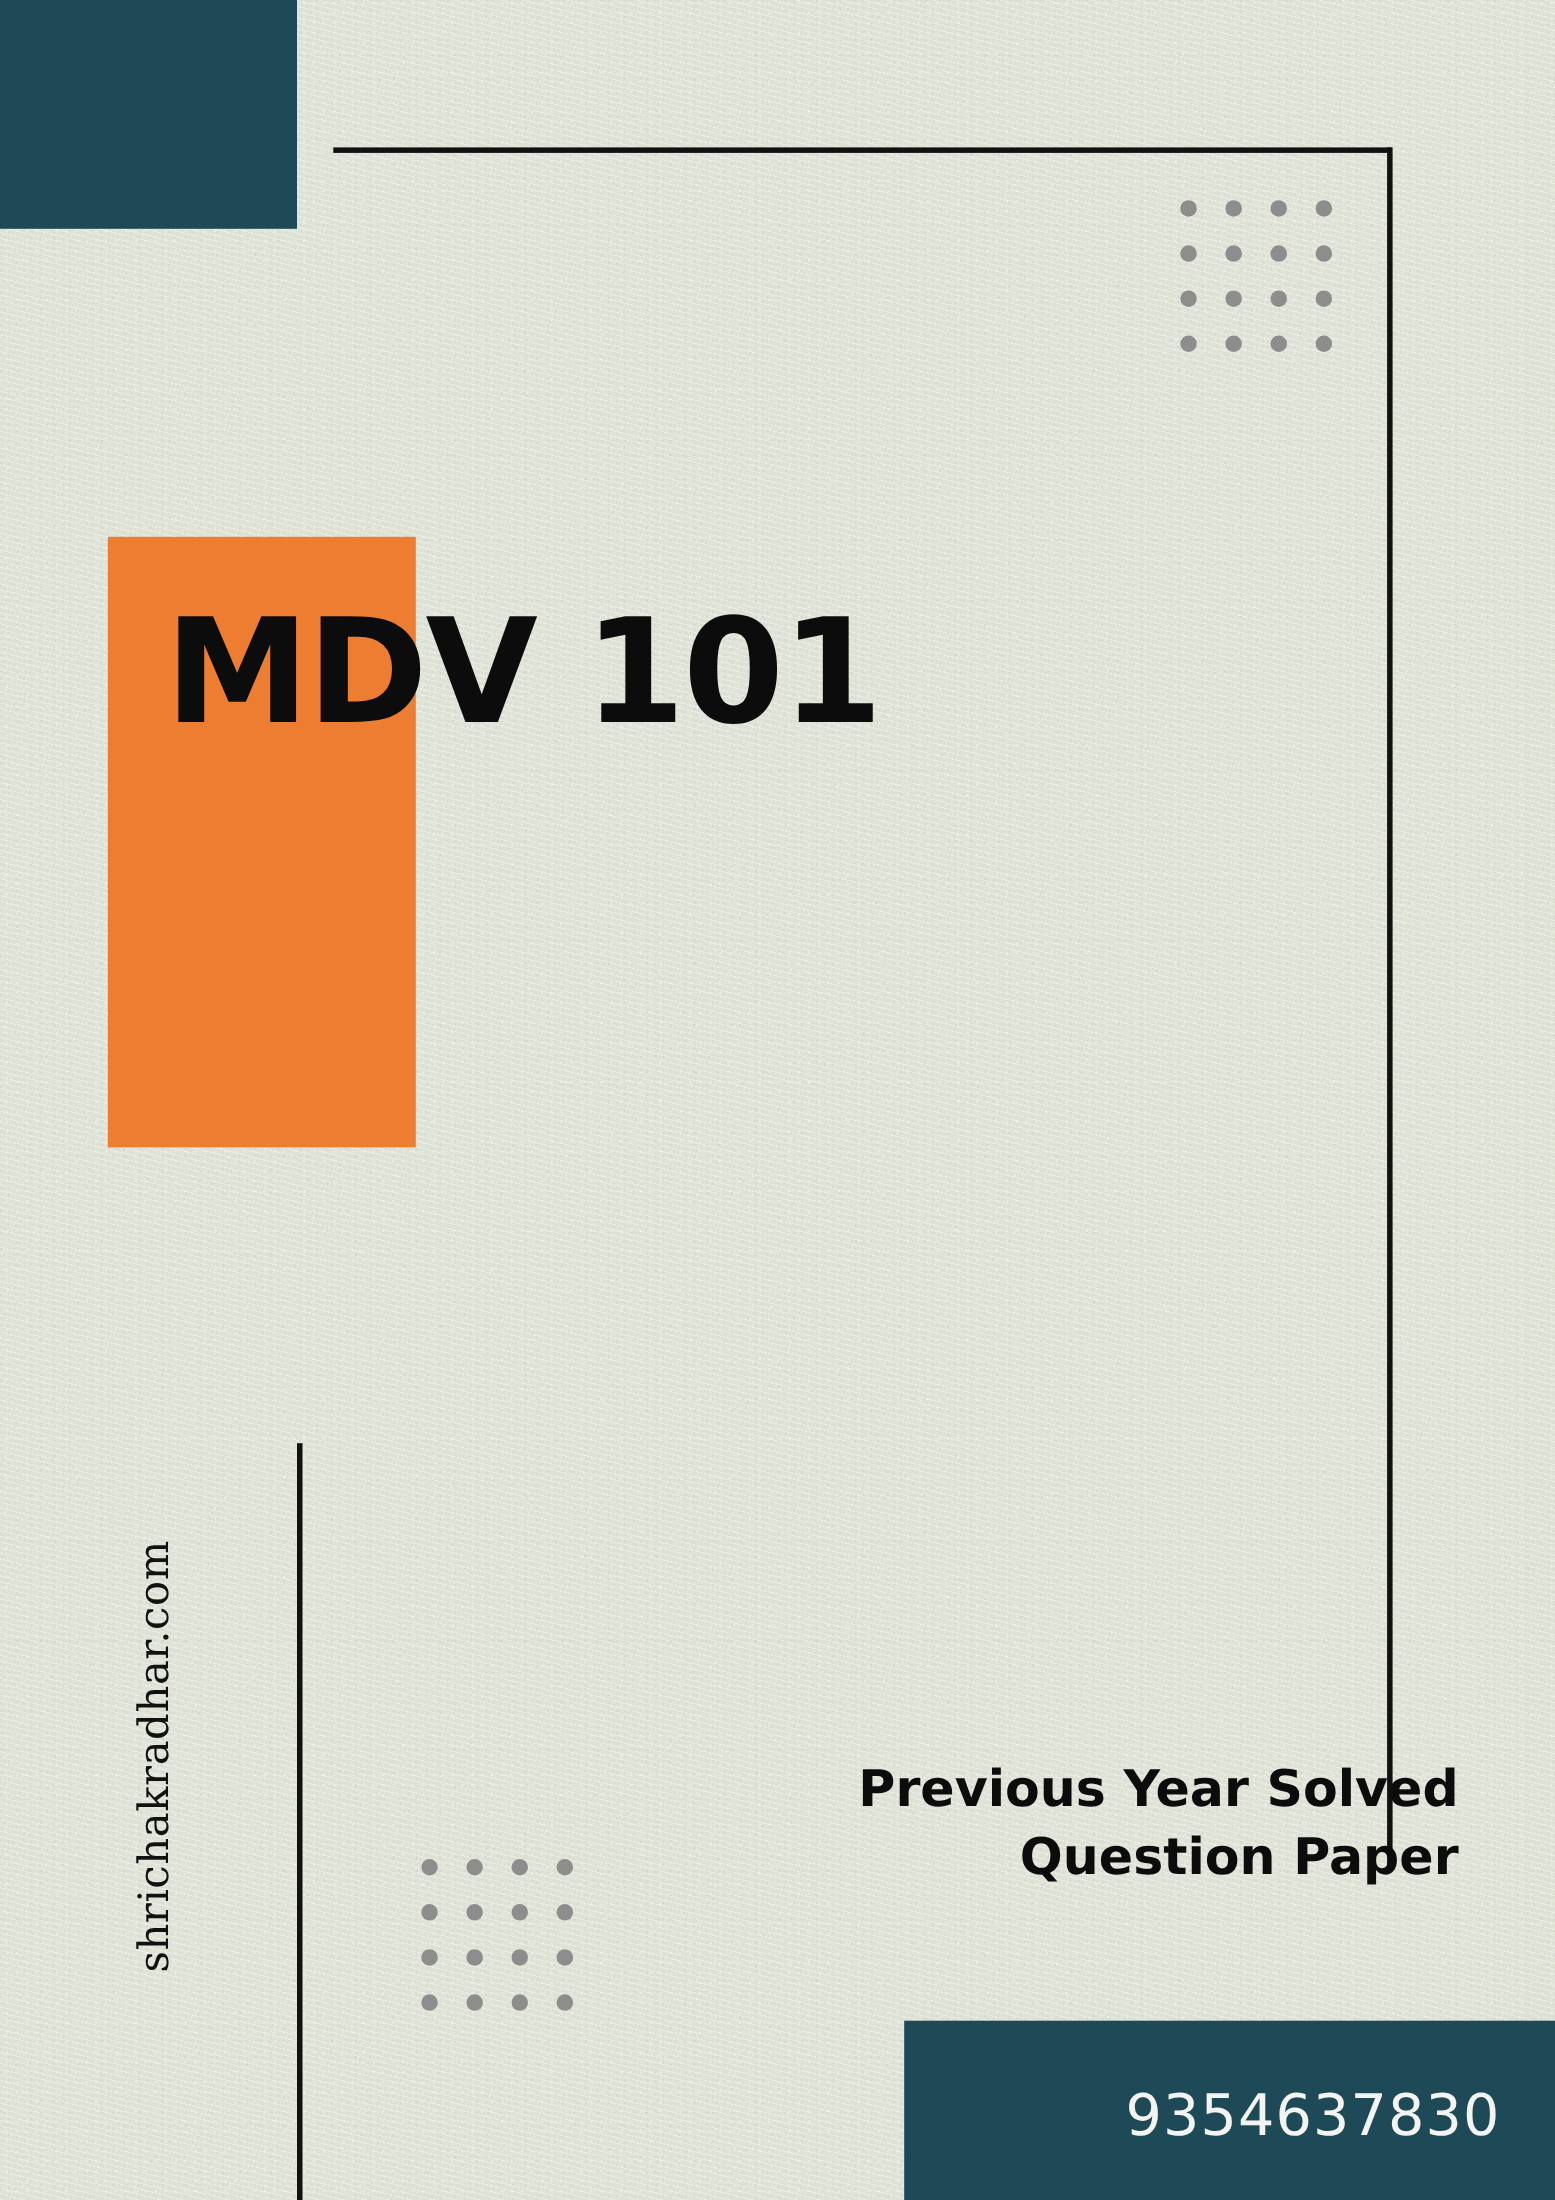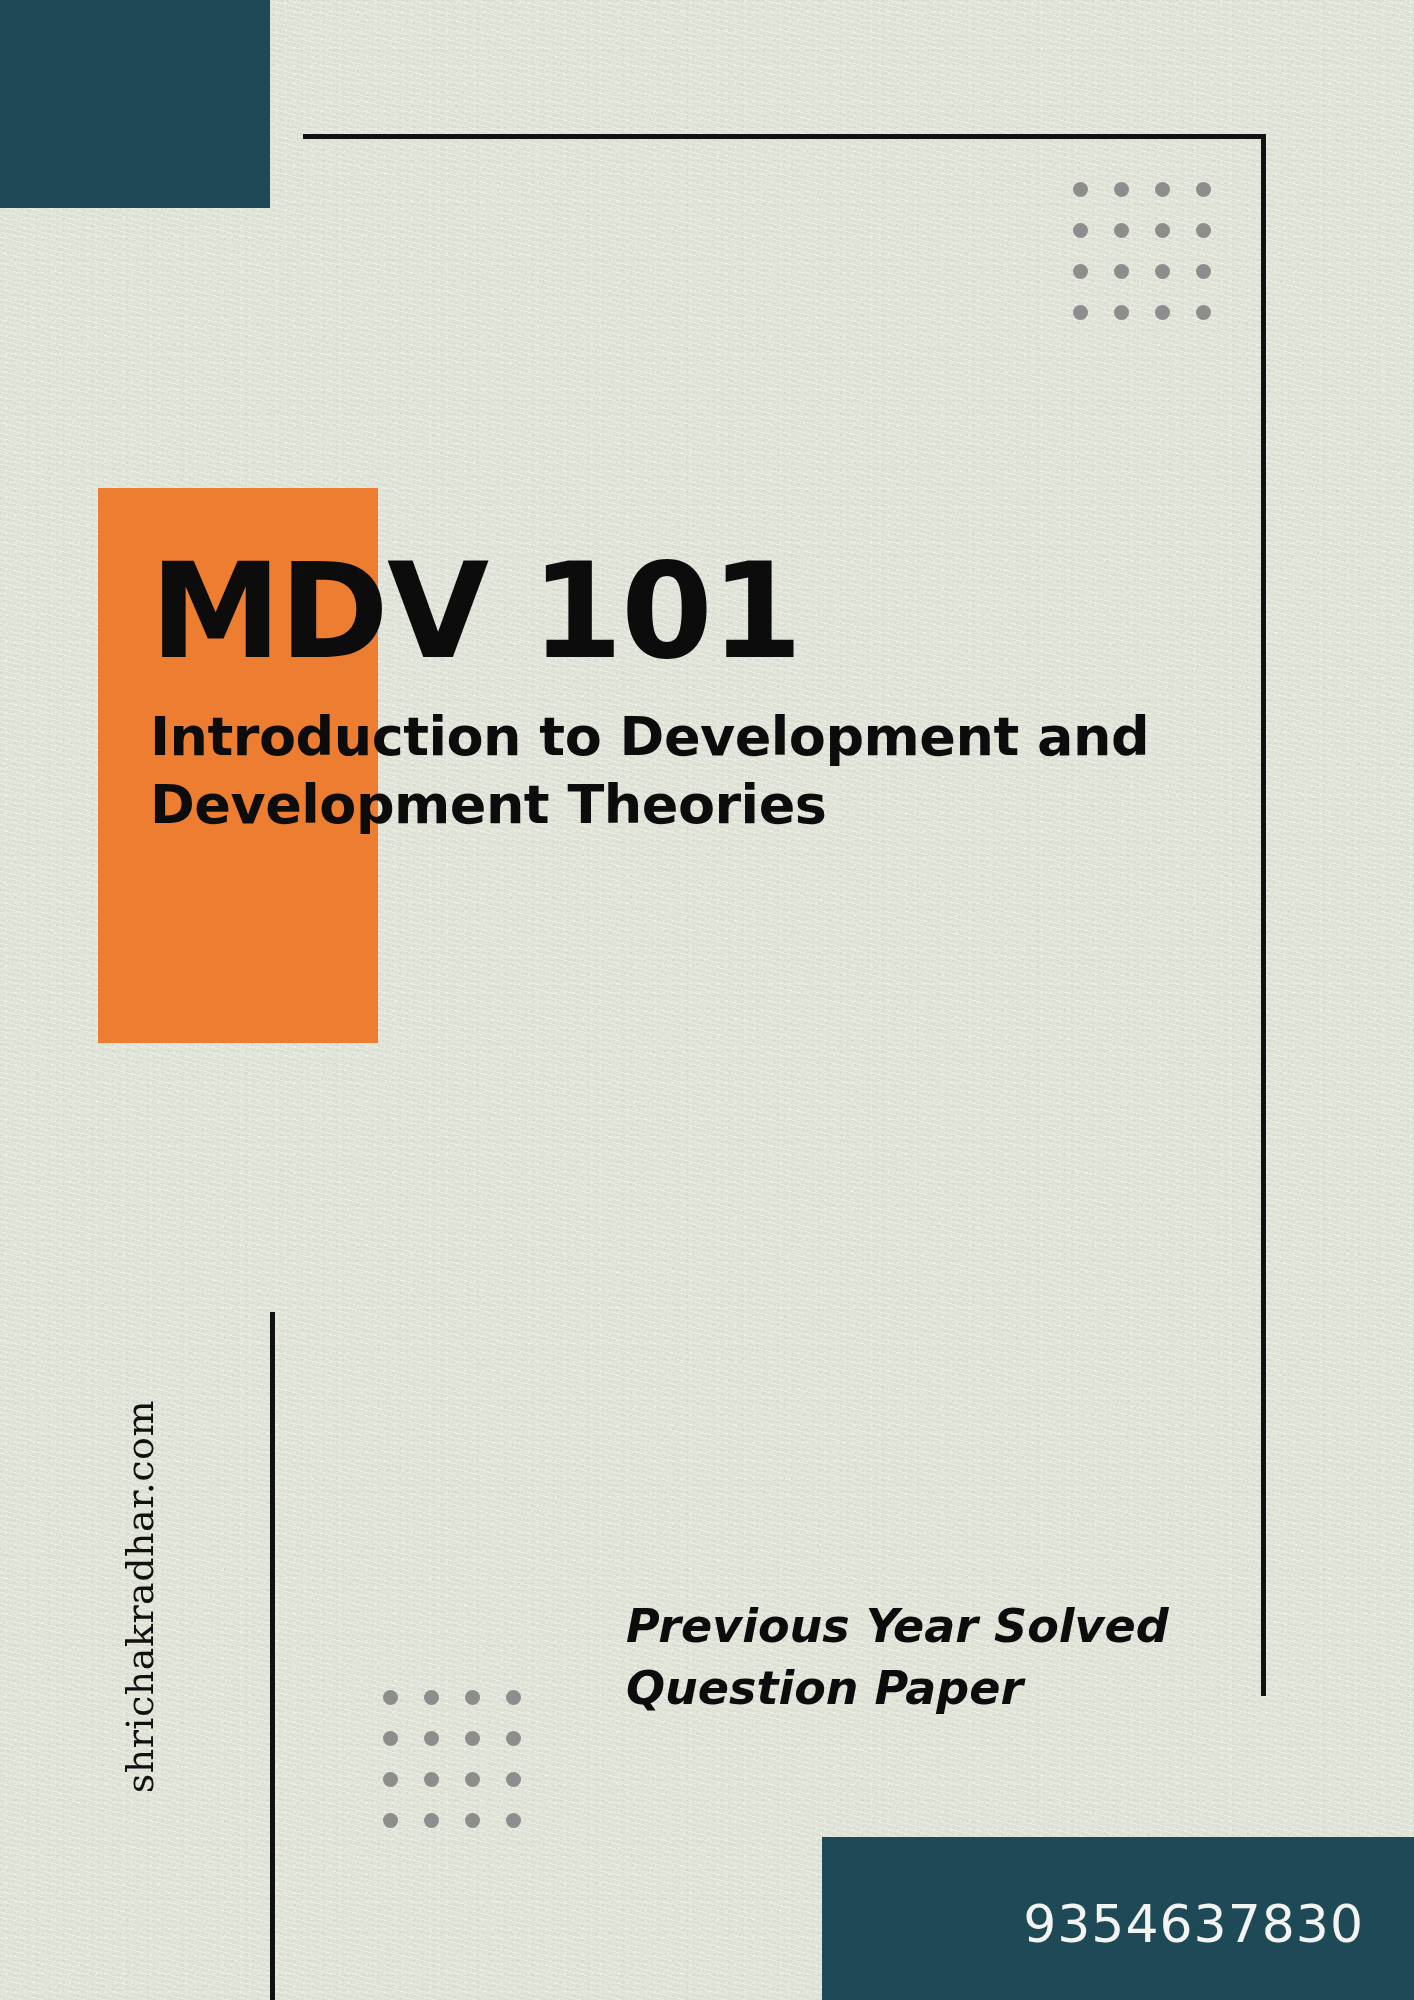--- a/index.html
+++ b/index.html
@@ -154,24 +154,23 @@
     letter-spacing: 0.5px;
     white-space: nowrap;
   }
 
   
   .caption {
     position: absolute;
     right: 88px;
     top: 1595px;
     width: 700px;
-    text-align: left;
+    text-align: right;
     font-family: "DejaVu Sans", sans-serif;
     font-weight: bold;
-    font-style: italic;
     font-size: 46px;
     line-height: 1.35;
     color: #0c0c0c;
     letter-spacing: 0px;
   }
 
   
   .dot-grid {
     position: absolute;
     display: grid;
@@ -226,21 +225,20 @@
     <span class="dot"></span>
     <span class="dot"></span>
     <span class="dot"></span>
     <span class="dot"></span>
   </div>
 
   <div class="orange-block"></div>
 
   <div class="title-wrap">
     <h1 class="main-title">MDV 101</h1>
-    <h2 class="subtitle">Introduction to Development and Development Theories</h2>
   </div>
 
   <div class="website">shrichakradhar.com</div>
 
   <div class="dot-grid" id="dots-bottom-left">
     <span class="dot"></span>
     <span class="dot"></span>
     <span class="dot"></span>
     <span class="dot"></span>
     <span class="dot"></span>

